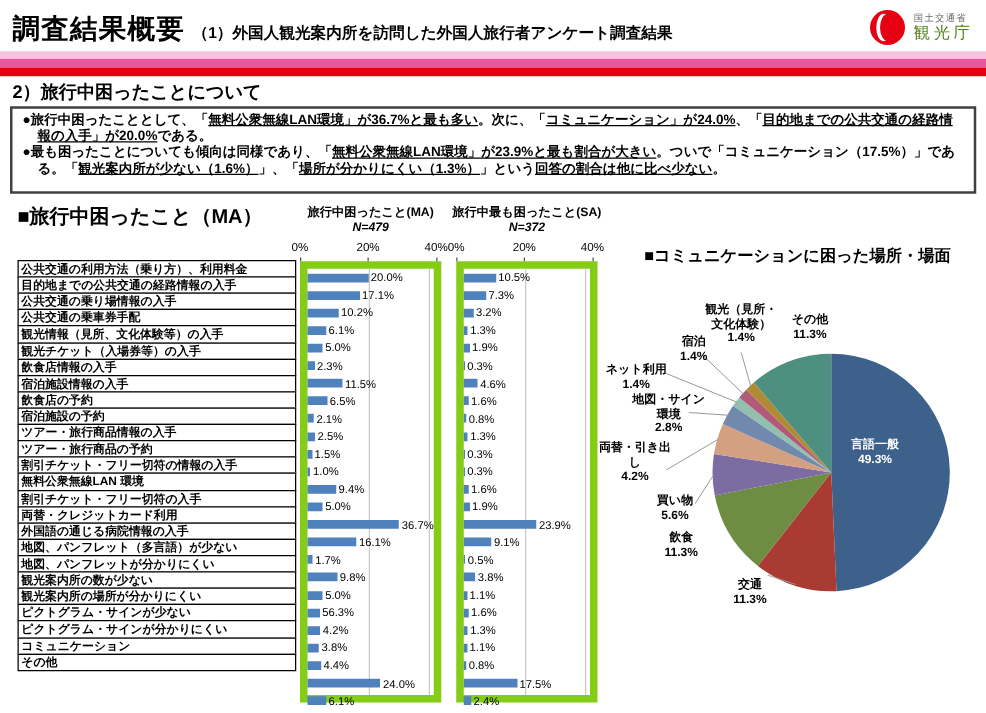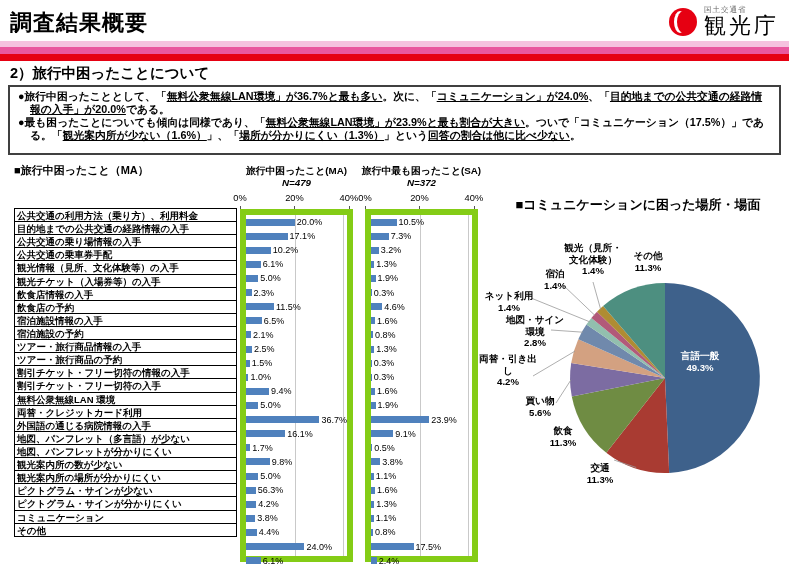--- a/index.html
+++ b/index.html
@@ -11,37 +11,37 @@
   }
   #page { position:relative; width:789px; height:570px; background:#fff; }
 
   
   .hdr { position:absolute; left:10px; top:8px; display:flex; align-items:baseline; gap:6px; }
   .hdr-title { font-size:22px; font-weight:bold; letter-spacing:1px; }
   .hdr-sub { font-size:12.5px; font-weight:bold; }
   .logo { position:absolute; right:10px; top:6px; display:flex; align-items:center; gap:5px; }
   .logo-txt { display:flex; flex-direction:column; line-height:1.1; }
   .logo-small { font-size:7.5px; color:#666; letter-spacing:1px; }
-  .logo-big { font-size:22px; color:#000000; letter-spacing:3px; }
+  .logo-big { font-size:13px; color:#4d7c0f; letter-spacing:3px; }
   .stripe { position:absolute; left:0; width:789px; }
   #stripe1 { top:41px; height:6px; }
   #stripe2 { top:47px; height:7px; }
   #stripe3 { top:54px; height:7px; }
 
   
   .sec-head { position:absolute; left:10px; top:64px; font-size:14.5px; font-weight:bold; }
   .summary { position:absolute; left:8px; top:85px; width:773px; height:70px;
              border:2px solid #404040; padding:3px 8px 2px 8px;
              font-size:10.8px; font-weight:bold; line-height:12.9px; }
   .bullet { padding-left:12px; text-indent:-12px; }
   .u { text-decoration:underline; }
 
   
   .bar-area { position:absolute; left:14px; top:163px; width:470px; height:400px; }
-  .bar-sec-title { position:absolute; left:0; top:0; font-size:11px; font-weight:bold; }
+  .bar-sec-title { position:absolute; left:0; top:0; font-size:16px; font-weight:bold; }
   .cat-col { position:absolute; left:0; top:46px; width:223px; }
   .cat-row { height:14.12px; border:1px solid #000; margin-top:-1px;
              font-size:9.5px; font-weight:bold; line-height:13px; padding-left:2px;
              white-space:nowrap; overflow:hidden; background:#fff; }
   .chart-col { position:absolute; top:0; width:113px; }
   #chart-col-0 { left:226px; }
   #chart-col-1 { left:351px; }
   .chart-hdr { position:absolute; left:-25px; top:2px; width:163px; text-align:center;
                font-size:9.8px; font-weight:bold; line-height:12px; white-space:nowrap; }
   .chart-n   { position:absolute; left:0; top:14px; width:113px; text-align:center;
@@ -64,20 +64,21 @@
   .pie-label { position:absolute; transform:translateX(-50%); text-align:center;
                font-size:9.6px; font-weight:bold; line-height:11.5px; white-space:nowrap; }
 </style>
 </head>
 <body>
 
 <div id="page">
 
   <div class="hdr">
     <span class="hdr-title">調査結果概要</span>
+    <span class="hdr-sub">（1）外国人観光案内所を訪問した外国人旅行者アンケート調査結果</span>
   </div>
   <div class="logo">
     <svg width="32" height="32" viewBox="0 0 32 32">
       <circle id="logo-circle" cx="16" cy="16" r="14" fill="#E60012"></circle>
       <ellipse cx="13" cy="16" rx="6" ry="11" fill="#ffffff"></ellipse>
       <ellipse cx="16.5" cy="16" rx="6.5" ry="11" fill="#E60012"></ellipse>
     </svg>
     <span class="logo-txt">
       <span class="logo-small">国土交通省</span>
       <span class="logo-big">観光庁</span>
@@ -96,28 +97,28 @@
   <div class="bar-area">
     <div class="bar-sec-title">■旅行中困ったこと（MA）</div>
     <div class="cat-col" id="cat-col">
         <div class="cat-row">公共交通の利用方法（乗り方）、利用料金</div>
         <div class="cat-row">目的地までの公共交通の経路情報の入手</div>
         <div class="cat-row">公共交通の乗り場情報の入手</div>
         <div class="cat-row">公共交通の乗車券手配</div>
         <div class="cat-row">観光情報（見所、文化体験等）の入手</div>
         <div class="cat-row">観光チケット（入場券等）の入手</div>
         <div class="cat-row">飲食店情報の入手</div>
+        <div class="cat-row">宿泊施設情報の入手</div>
         <div class="cat-row">飲食店の予約</div>
-        <div class="cat-row">宿泊施設情報の入手</div>
         <div class="cat-row">宿泊施設の予約</div>
         <div class="cat-row">ツアー・旅行商品情報の入手</div>
         <div class="cat-row">ツアー・旅行商品の予約</div>
         <div class="cat-row">割引チケット・フリー切符の情報の入手</div>
+        <div class="cat-row">無料公衆無線LAN 環境</div>
         <div class="cat-row">割引チケット・フリー切符の入手</div>
-        <div class="cat-row">無料公衆無線LAN 環境</div>
         <div class="cat-row">両替・クレジットカード利用</div>
         <div class="cat-row">外国語の通じる病院情報の入手</div>
         <div class="cat-row">地図、パンフレット（多言語）が少ない</div>
         <div class="cat-row">地図、パンフレットが分かりにくい</div>
         <div class="cat-row">観光案内所の数が少ない</div>
         <div class="cat-row">観光案内所の場所が分かりにくい</div>
         <div class="cat-row">ピクトグラム・サインが少ない</div>
         <div class="cat-row">ピクトグラム・サインが分かりにくい</div>
         <div class="cat-row">コミュニケーション</div>
         <div class="cat-row">その他</div>
@@ -381,21 +382,21 @@
       </svg>
     <div id="pie-labels">
         <div class="pie-label" style="left: 211px; top: 160px; color: rgb(255, 255, 255);">
           <div>言語一般</div>
           <div>49.3%</div>
         </div>
         <div class="pie-label" style="left: 111px; top: 272px;">
           <div>交通</div>
           <div>11.3%</div>
         </div>
-        <div class="pie-label" style="left: 74px; top: 235px;">
+        <div class="pie-label" style="left: 56px; top: 235px;">
           <div>飲食</div>
           <div>11.3%</div>
         </div>
         <div class="pie-label" style="left: 51px; top: 205px;">
           <div>買い物</div>
           <div>5.6%</div>
         </div>
         <div class="pie-label" style="left: 19px; top: 163px;">
           <div>両替・引き出</div>
           <div>し</div>

